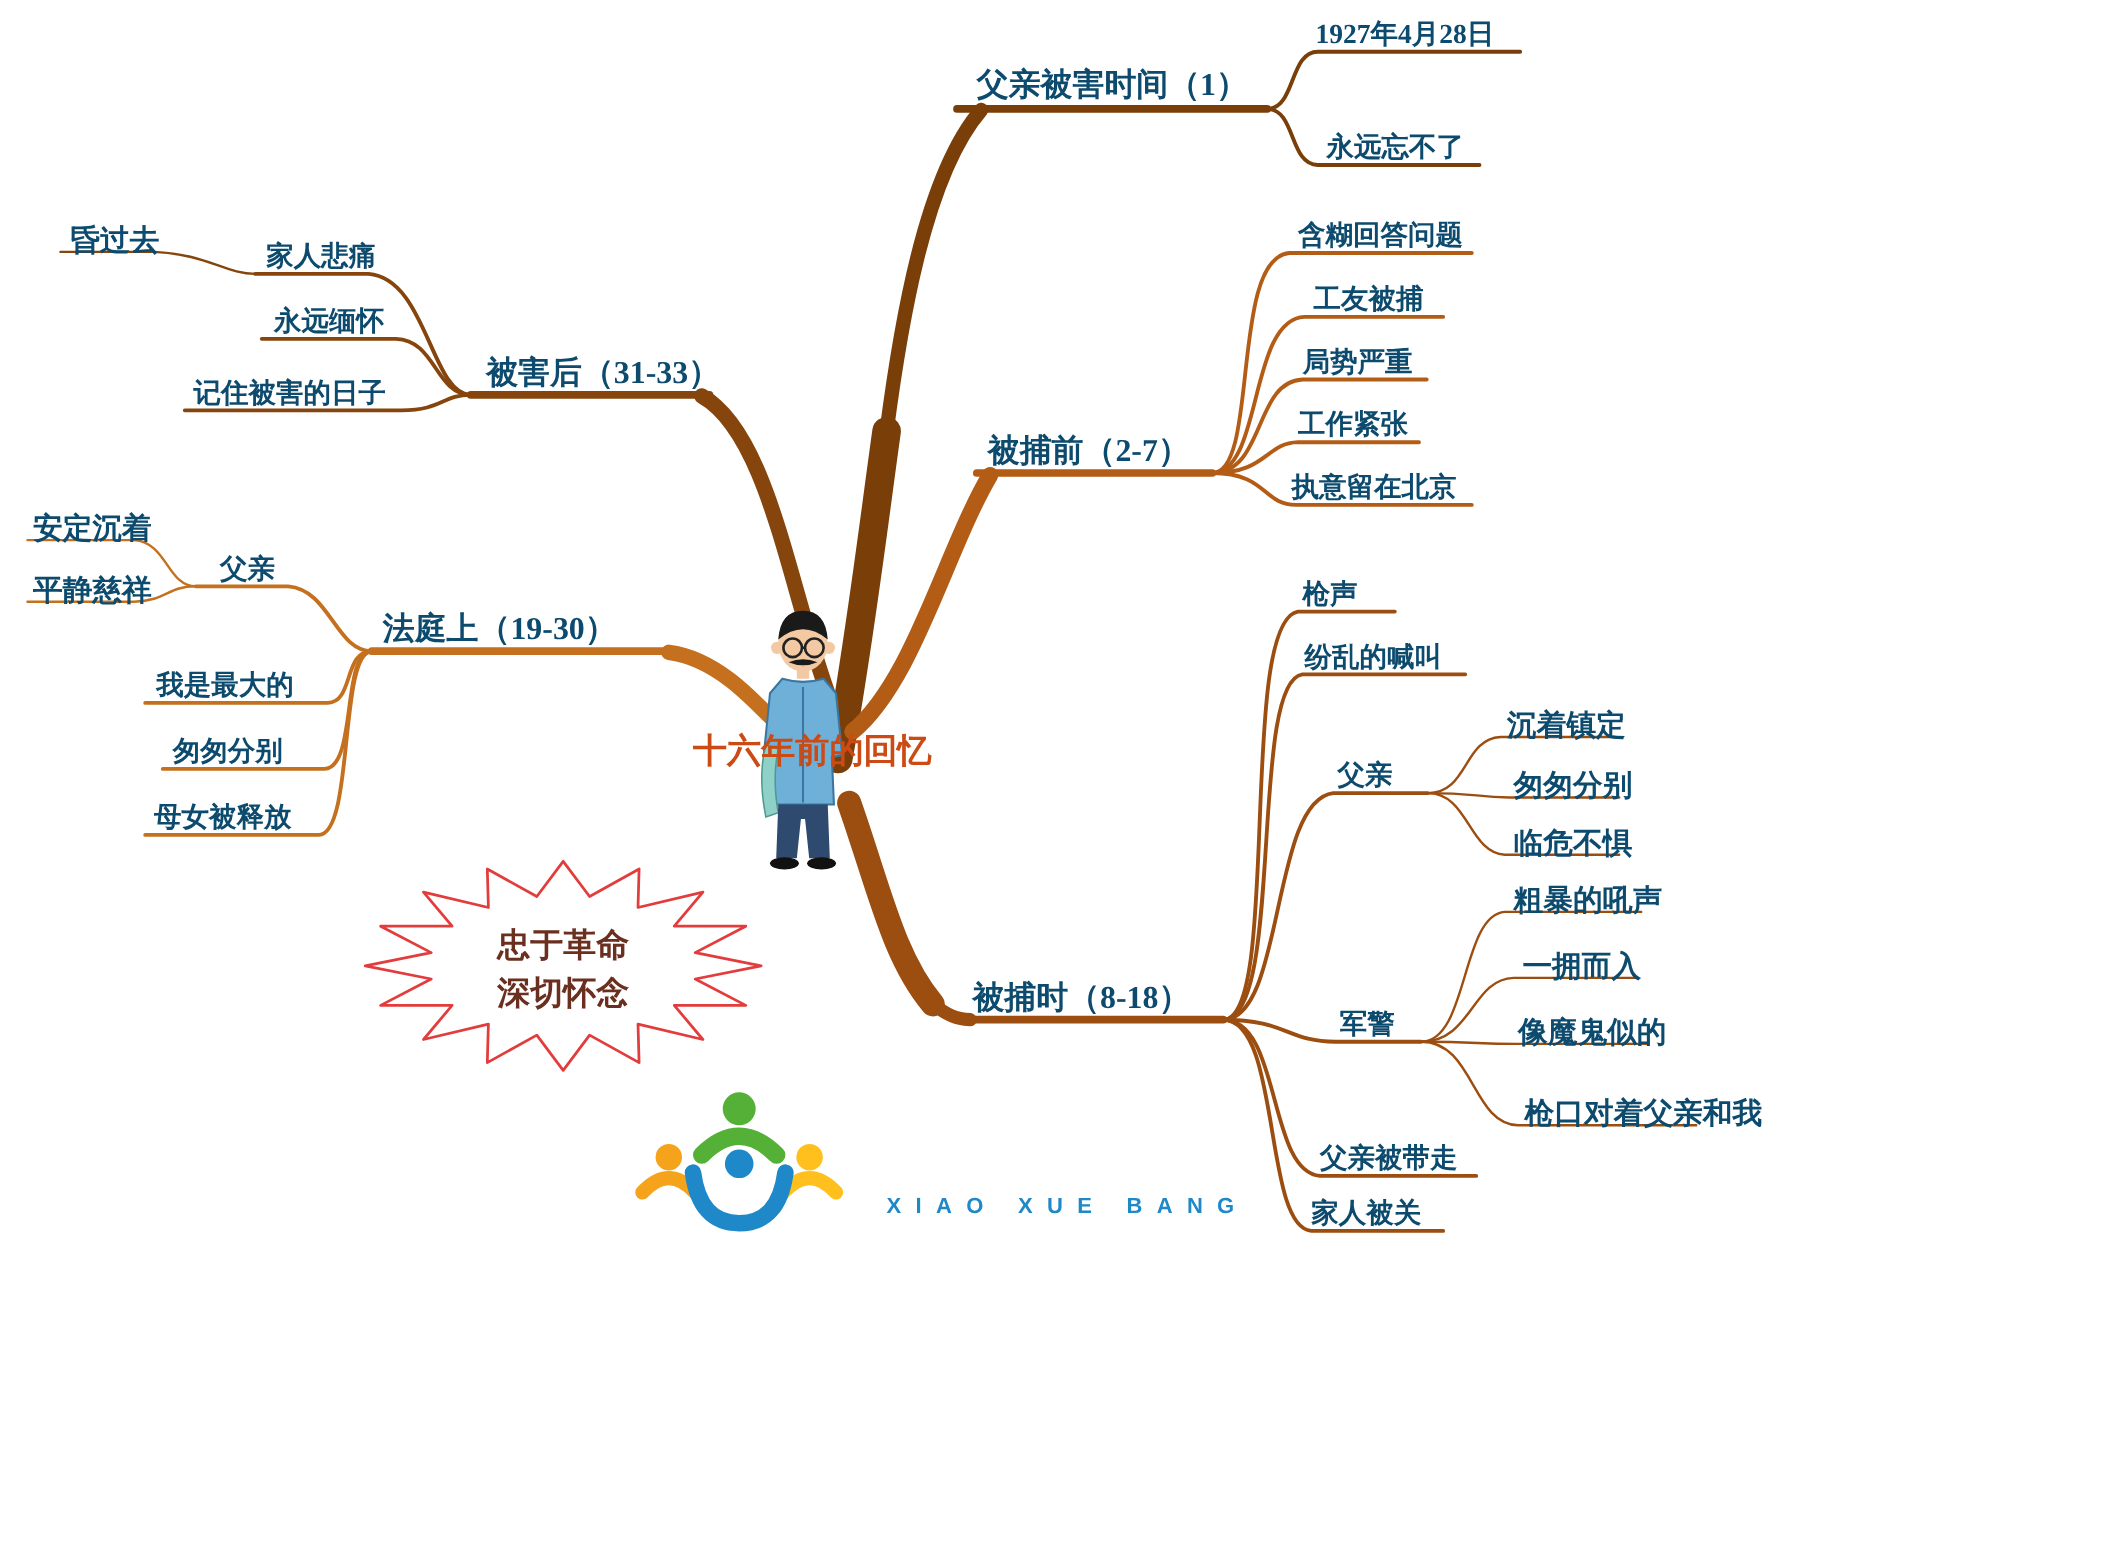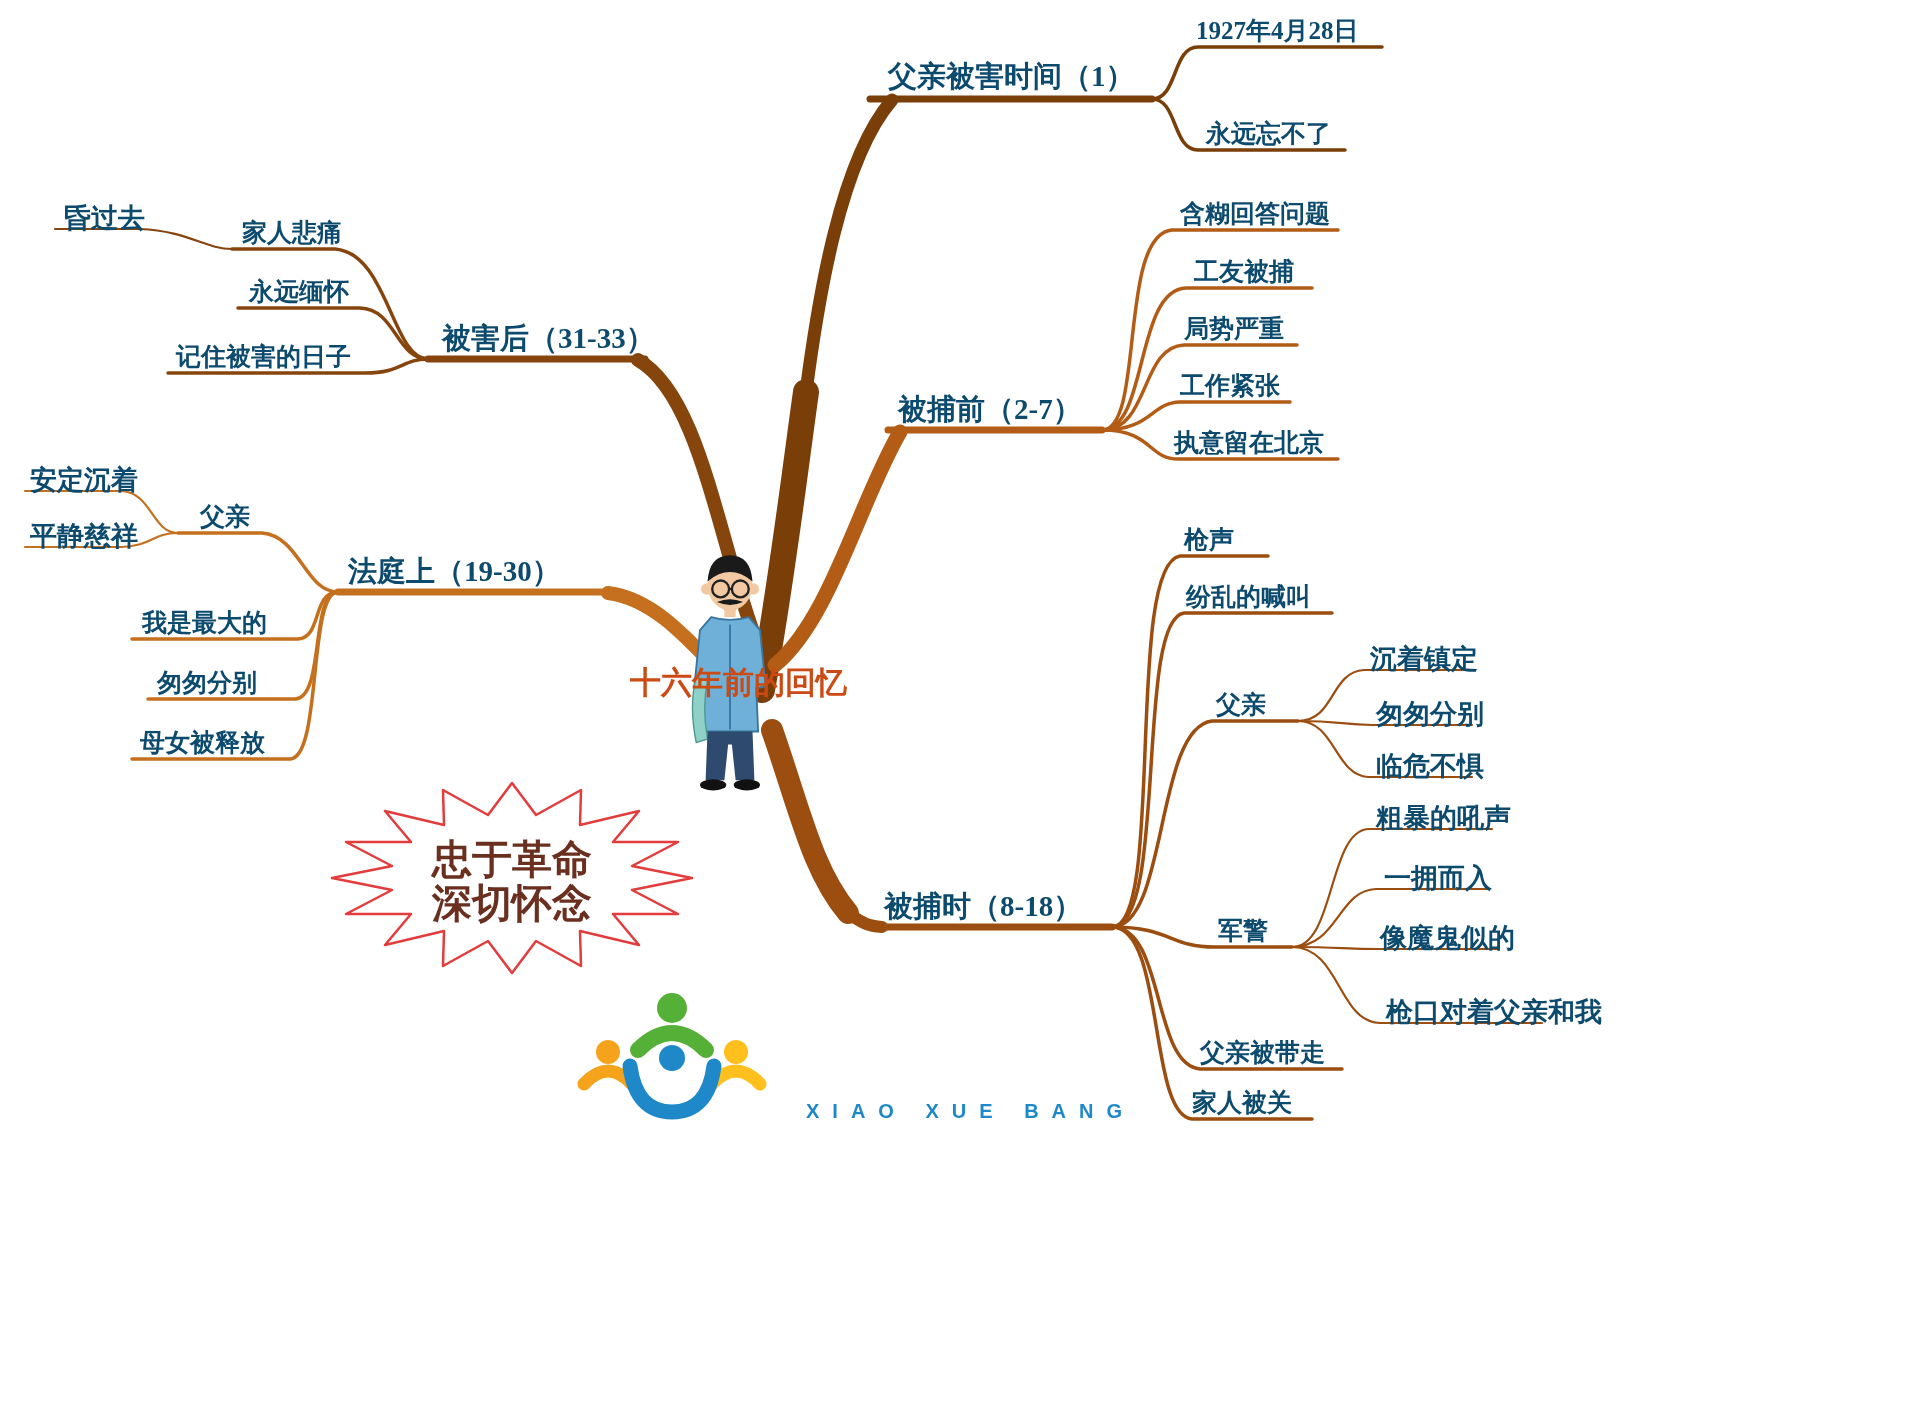--- a/index.html
+++ b/index.html
@@ -14,27 +14,27 @@
   .s-after{stroke:var(--branch-after-death);}
   .lbl{position:absolute;color:#0c4a6e;white-space:nowrap;}
   .b-lbl{font-size:29px;font-weight:700;}
   .c-lbl{font-size:25px;font-weight:600;}
   .g-lbl{font-size:27px;font-weight:600;}
   #central-title{position:absolute;left:630px;top:662px;font-size:31px;font-weight:700;
     color:var(--title-color);z-index:6;white-space:nowrap;}
   #figure-svg{left:655px;top:538px;z-index:5;}
   #labels{position:absolute;left:0;top:0;width:100%;height:100%;z-index:7;}
   #star-text{position:absolute;left:512px;top:838px;transform:translateX(-50%);
-    text-align:right;font-size:40px;font-weight:700;line-height:44px;
+    text-align:right;font-size:30px;font-weight:700;line-height:44px;
     color:var(--star-text);z-index:4;white-space:nowrap;}
   #logo-name{position:absolute;left:800px;top:1002px;font-size:78px;font-weight:700;
     color:var(--logo-text);font-family:"Liberation Sans","DejaVu Sans",sans-serif;z-index:4;}
   #logo-sub{position:absolute;left:806px;top:1086px;font-size:20px;font-weight:700;
     letter-spacing:13px;color:var(--logo-blue);
-    font-family:"Liberation Sans","DejaVu Sans",sans-serif;z-index:4;margin-top:14px;}
+    font-family:"Liberation Sans","DejaVu Sans",sans-serif;z-index:4;}
 </style>
 </head>
 <body>
 
 <div id="stage">
 
   <svg width="1920" height="1405" viewBox="0 0 1920 1405">
 
     <g class="ln s-time">
       <path d="M 762 690 C 782 580 795 470 806 392" stroke-width="26"></path>

